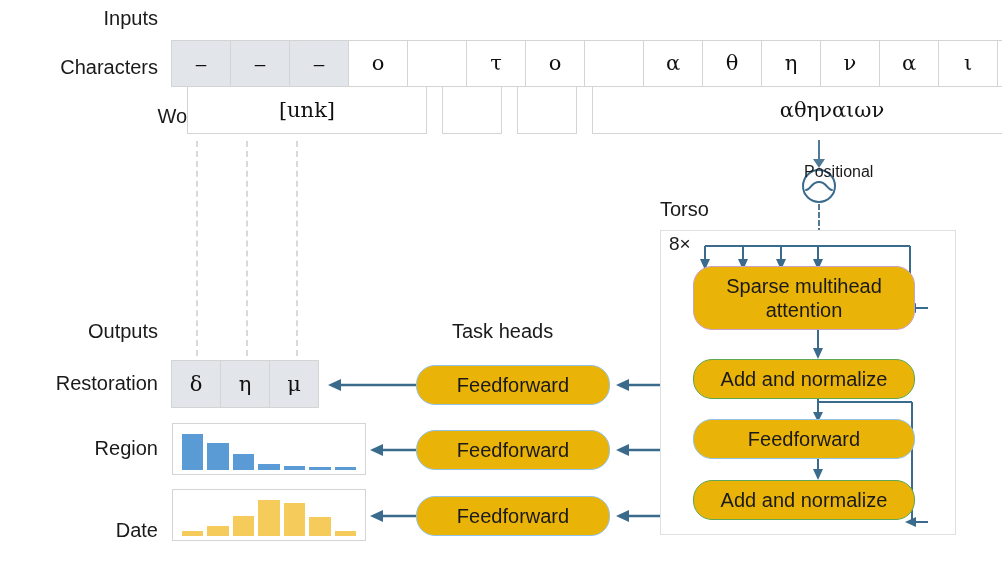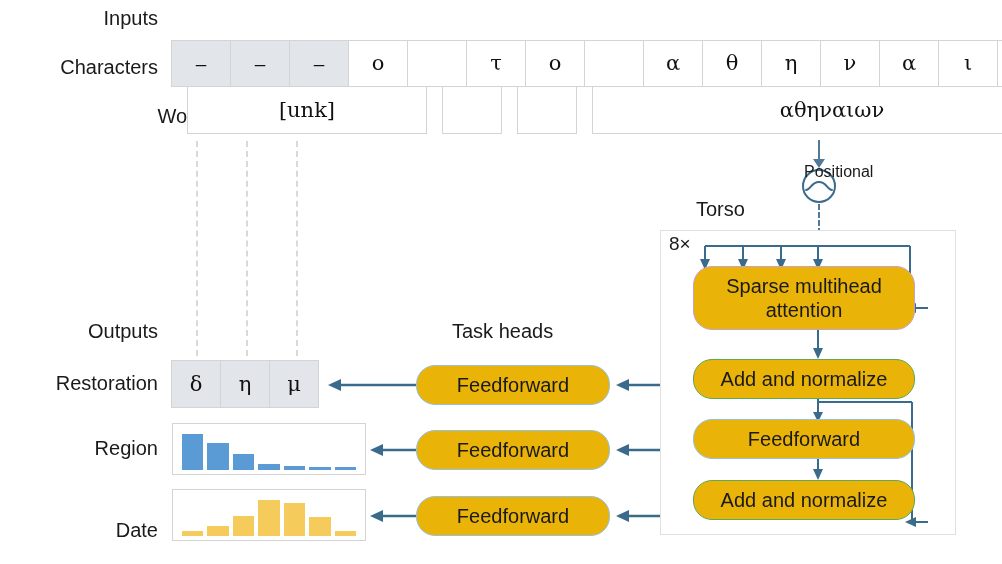--- a/index.html
+++ b/index.html
@@ -35,21 +35,21 @@
 
   
   .section-title {
     position: absolute;
     font-size: 20px;
     color: #1a1a1a;
     white-space: nowrap;
     line-height: 1;
   }
   #ttl-task-heads { left: 452px; top: 321px; }
-  #ttl-torso      { left: 696px; top: 199px; text-align: right; }
+  #ttl-torso      { left: 660px; top: 199px; text-align: right; }
 
   
   .input-table {
     position: absolute;
     left: 172px; top: 41px;
     width: 780px; height: 93px;
   }
   .char-row, .word-row {
     position: absolute;
     left: 0; width: 780px;

